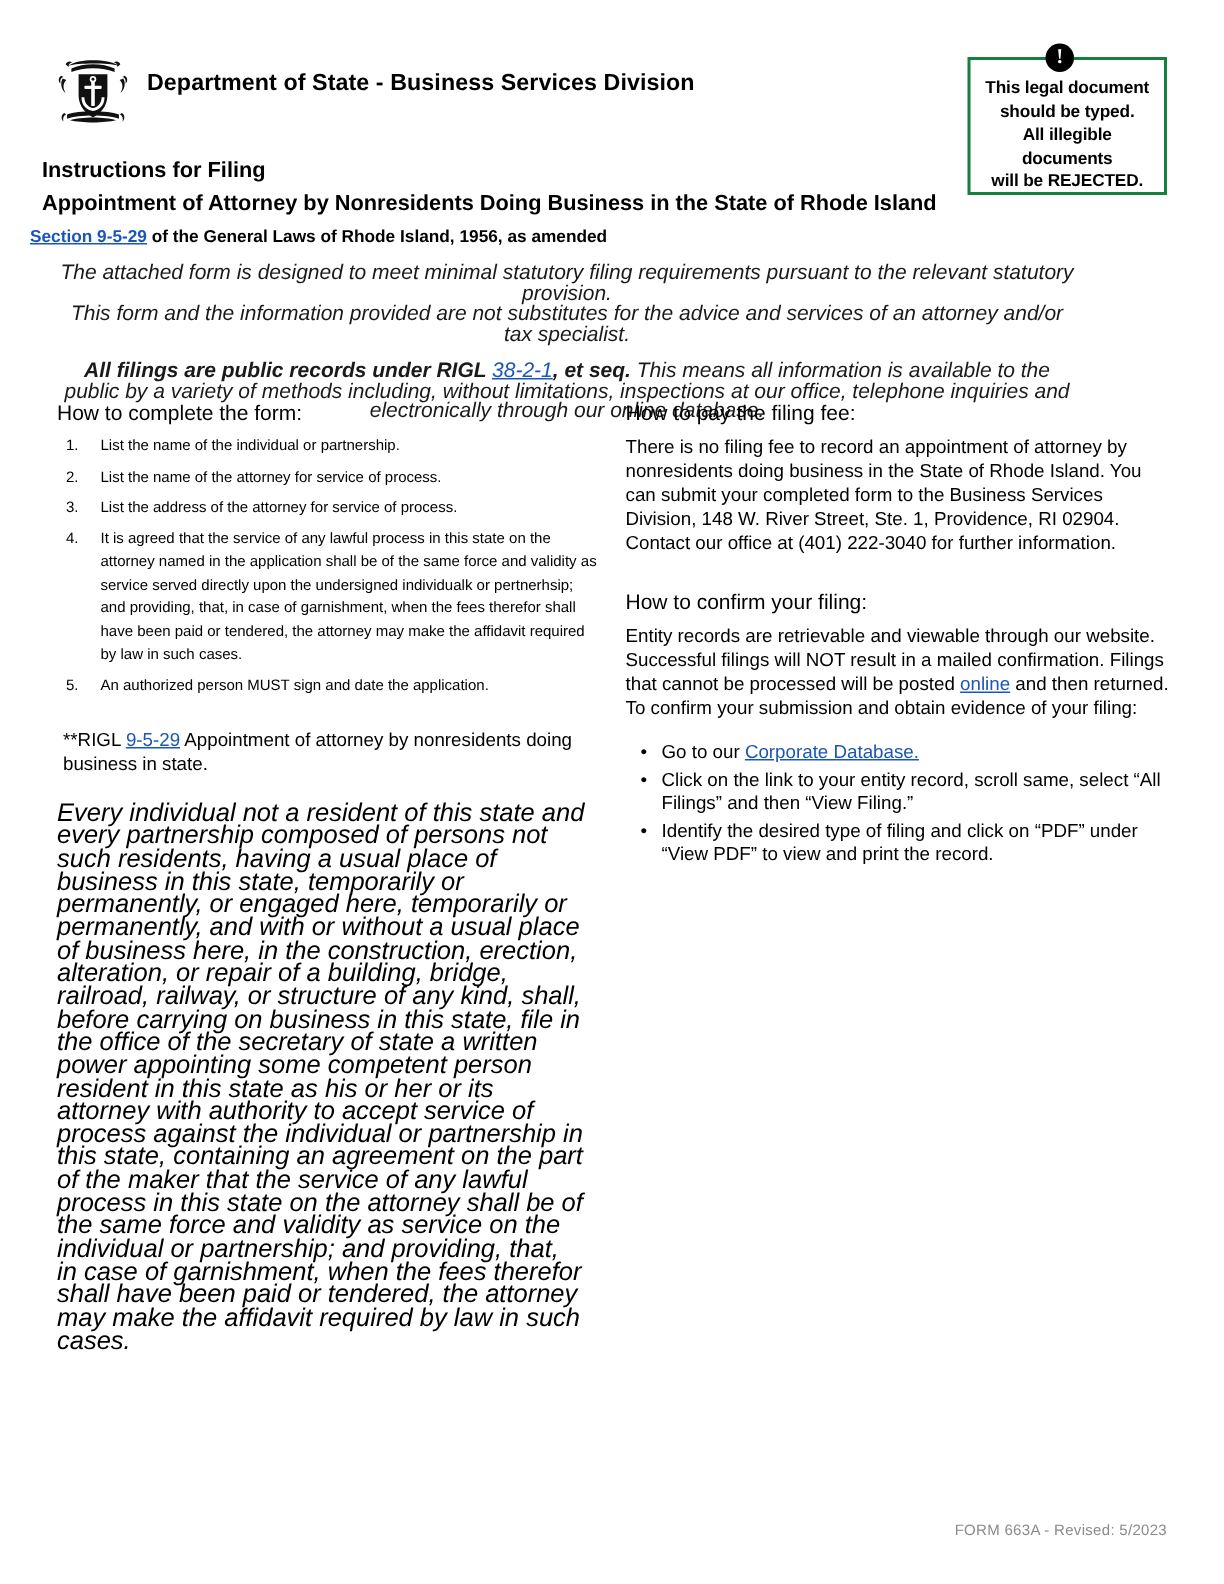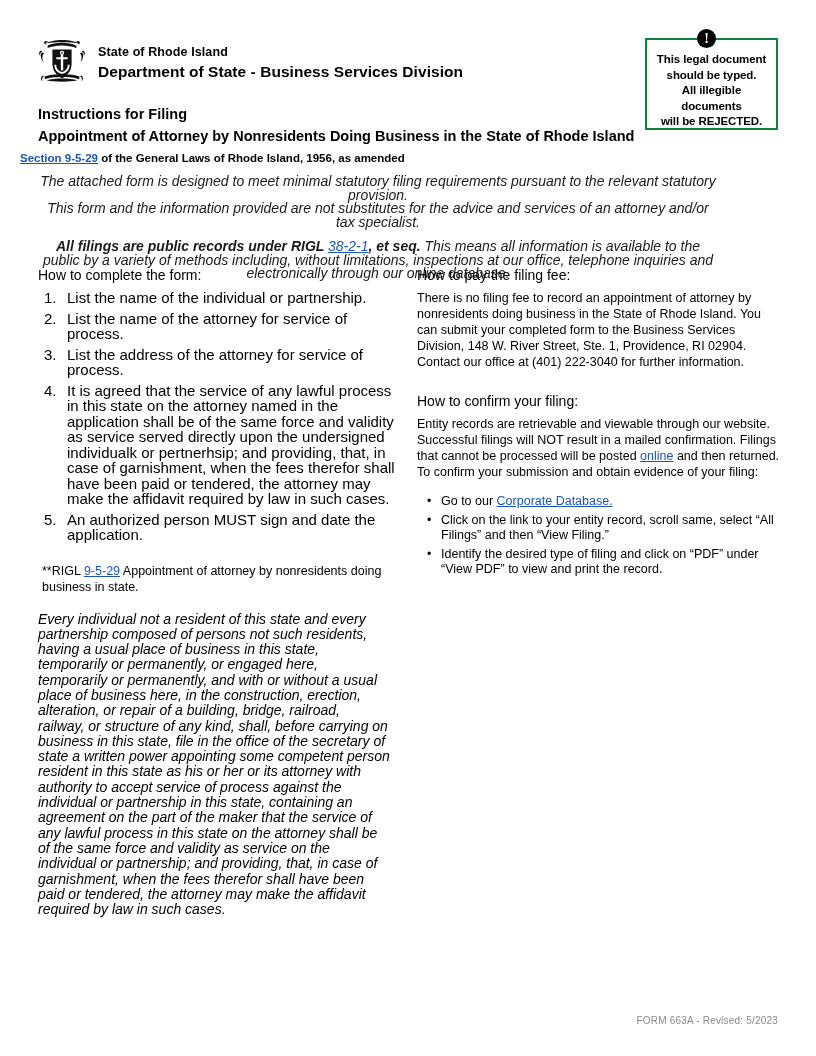--- a/index.html
+++ b/index.html
@@ -84,21 +84,21 @@
     font-size: 14px;
     font-weight: bold;
     line-height: 19px;
     text-align: center;
     font-family: "Liberation Serif", serif;
   }
 
   
   .title-block {
     position: absolute;
-    left: 38px;
+    left: 28px;
     top: 105px;
   }
   .title-main {
     font-size: 14.5px;
     font-weight: bold;
     line-height: 19px;
   }
   .title-sub {
     font-size: 14.5px;
     font-weight: bold;
@@ -160,42 +160,42 @@
   ol.numlist {
     margin: 0;
     padding: 0;
     list-style: none;
     counter-reset: nitem;
   }
   ol.numlist > li {
     counter-increment: nitem;
     position: relative;
     padding-left: 29px;
-    font-size: 15px;
+    font-size: 10px;
     line-height: 15.5px;
     margin-bottom: 5px;
   }
   ol.numlist > li::before {
     content: counter(nitem) ".";
     position: absolute;
     left: 6px;
     top: 0;
     width: 18px;
     text-align: left;
   }
 
   .rigl-note {
     font-size: 12.5px;
     line-height: 16px;
     margin-top: 20px;
     padding-left: 4px;
   }
 
   .statute-quote {
-    font-size: 14px;
+    font-size: 17px;
     font-style: italic;
     line-height: 15.3px;
     margin-top: 17px;
     width: 352px;
   }
 
   .body-para {
     font-size: 12.5px;
     line-height: 16px;
     margin: 0 0 14px 0;
@@ -263,21 +263,20 @@
 
       <g fill="#ffffff">
         <rect x="47.5" y="38" width="5" height="34" rx="1"></rect>
         <rect x="38" y="44" width="24" height="4.5" rx="1.5"></rect>
         <circle cx="50" cy="35" r="4.5"></circle>
         <circle cx="50" cy="35" r="2" fill="#111111"></circle>
         <path d="M34 60 C34 72, 42 78, 50 79 C58 78, 66 72, 66 60 L62 60 C62 69, 56 74, 50 75 C44 74, 38 69, 38 60 Z"></path>
       </g>
     </svg>
     <div class="agency-lines">
-      <div class="agency-state">State of Rhode Island</div>
       <div class="agency-dept">Department of State - Business Services Division</div>
     </div>
   </div>
 
   <div class="warning-box">
     <div class="warning-line">This legal document</div>
     <div class="warning-line">should be typed.</div>
     <div class="warning-line">All illegible</div>
     <div class="warning-line">documents</div>
     <div class="warning-line">will be REJECTED.</div>

